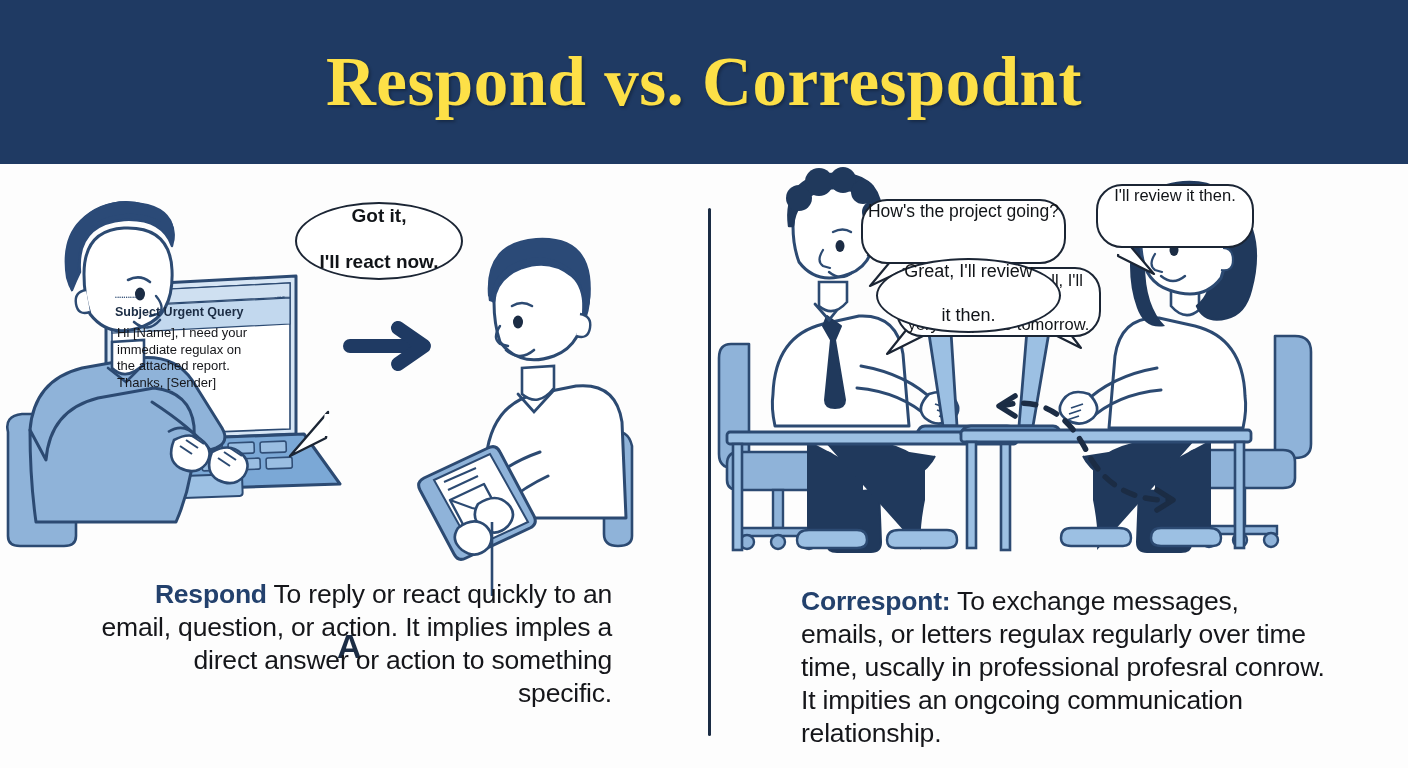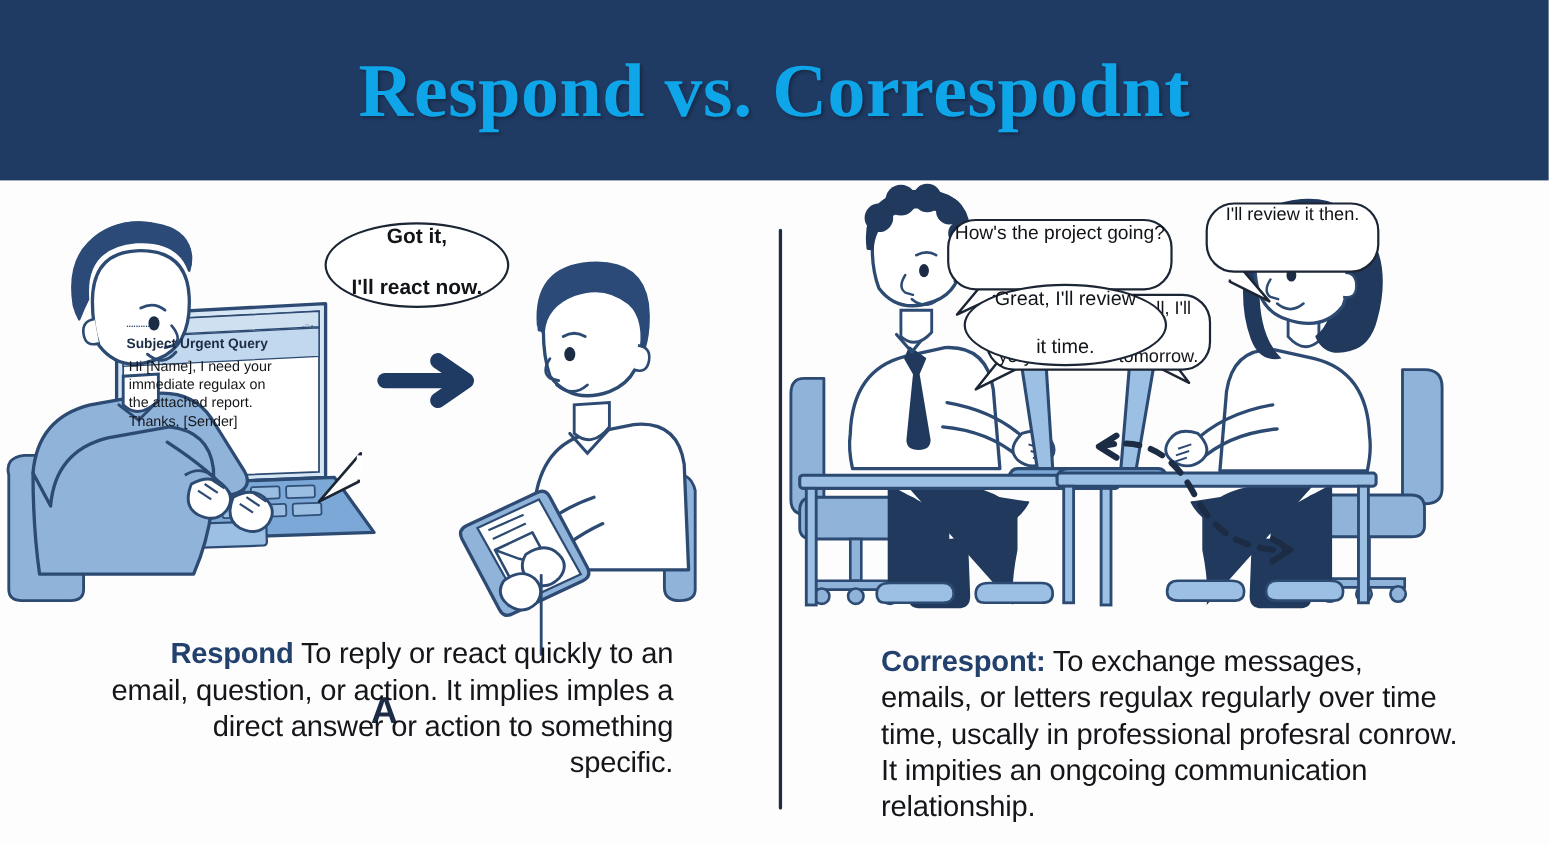--- a/index.html
+++ b/index.html
@@ -13,21 +13,21 @@
   
   .header{
     position:absolute;left:0;top:0;width:1408px;height:164px;
     background:#1f3a63;
     display:flex;align-items:center;justify-content:center;
   }
   .header .title{
     font-family:"Liberation Serif", serif;
     font-weight:700;
     font-size:69px;
-    color:#0ea5e9;
+    color:#fde047;
     letter-spacing:.5px;
     text-shadow:2px 2px 3px rgba(0,0,0,.28);
     white-space:nowrap;
   }
 
   
   .divider{
     position:absolute;left:708px;top:208px;width:3px;height:528px;
     background:#1b2c44;border-radius:2px;
   }
@@ -448,21 +448,21 @@
       
       <div class="tail" style="left:320px;top:140px;">
         <svg width="56" height="48" viewBox="0 0 56 48">
           <path d="M18 2 L50 44 L14 26 Z" fill="#ffffff" stroke="#1b2534" stroke-width="2.2" stroke-linejoin="round"></path>
           <path d="M18 4 L15 24" stroke="#ffffff" stroke-width="4"></path>
         </svg>
       </div>
       <div class="bubble bubble-oval" style="left:165px;top:94px;width:185px;height:75px;font-size:18px;line-height:22px;">
         <span>
           <span>Great, I'll review</span><br>
-          <span>it time.</span>
+          <span>it then.</span>
         </span>
       </div>
     </div>
 
     <div class="caption cap-right">
       <span class="term">Correspont:</span><span> To exchange messages, emails, or letters regulax regularly over time time, uscally in professional profesral conrow. It impities an ongcoing communication relationship.</span>
     </div>
   </div>
 
 </div>

